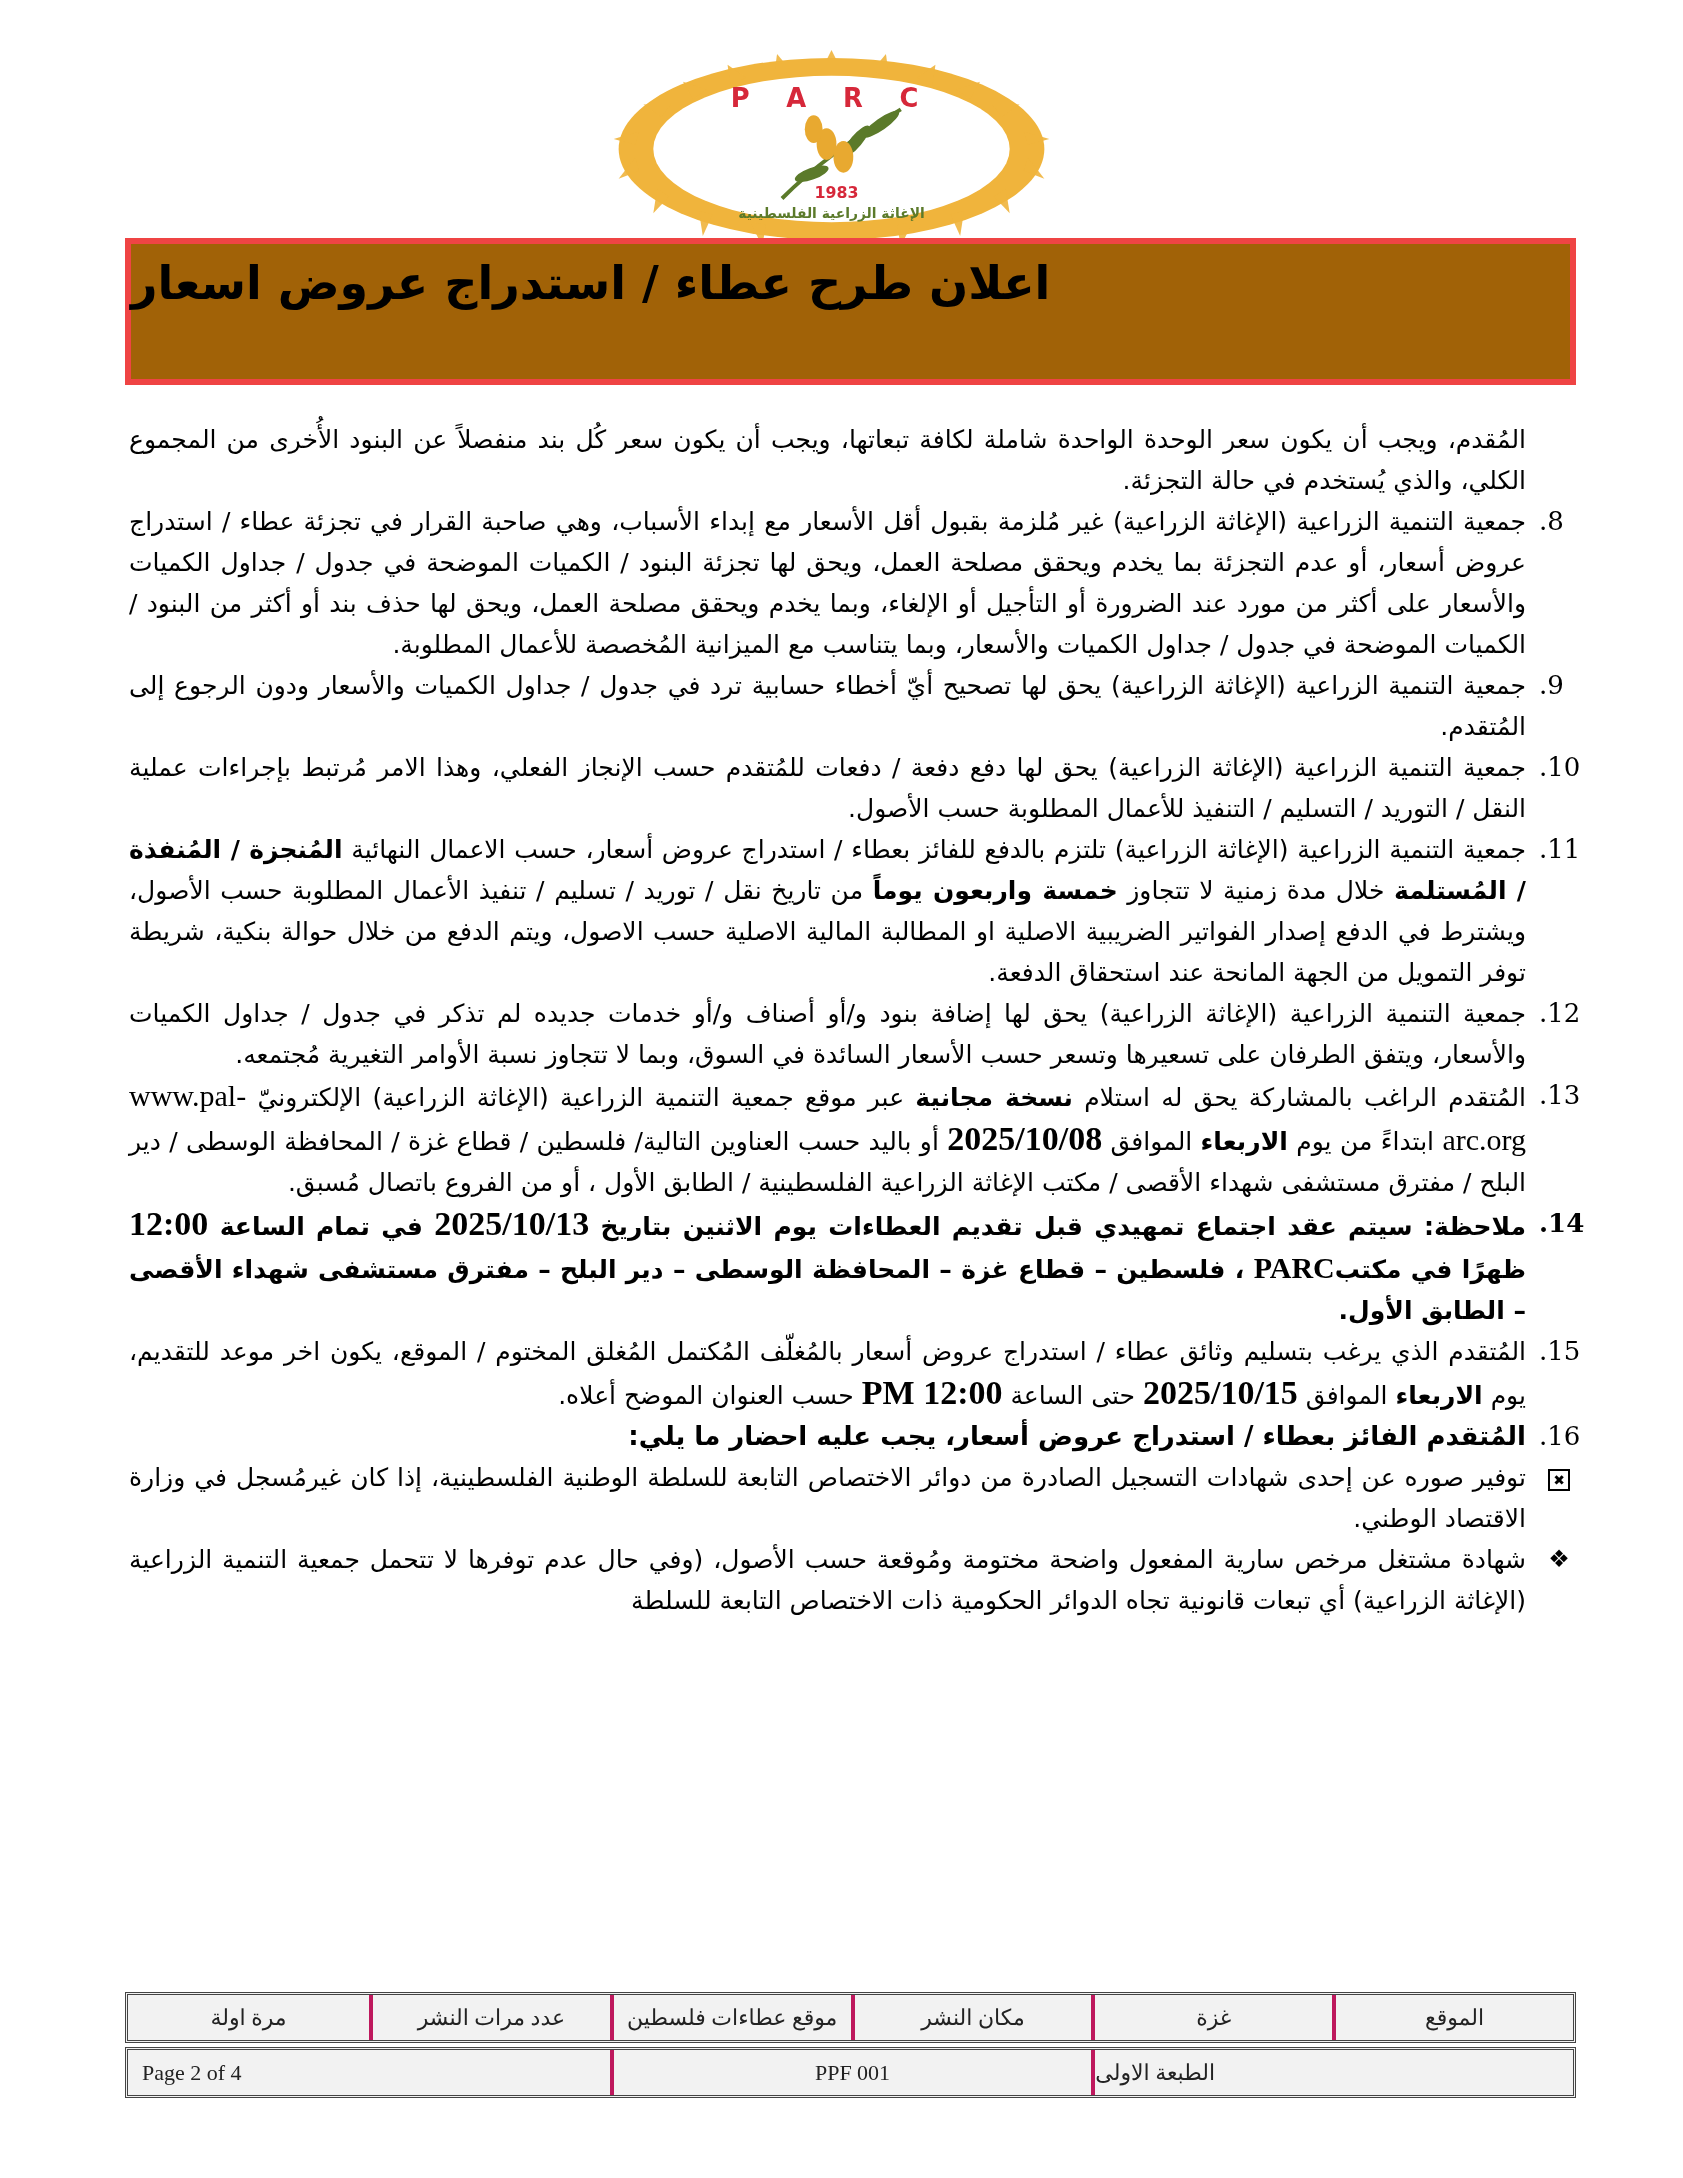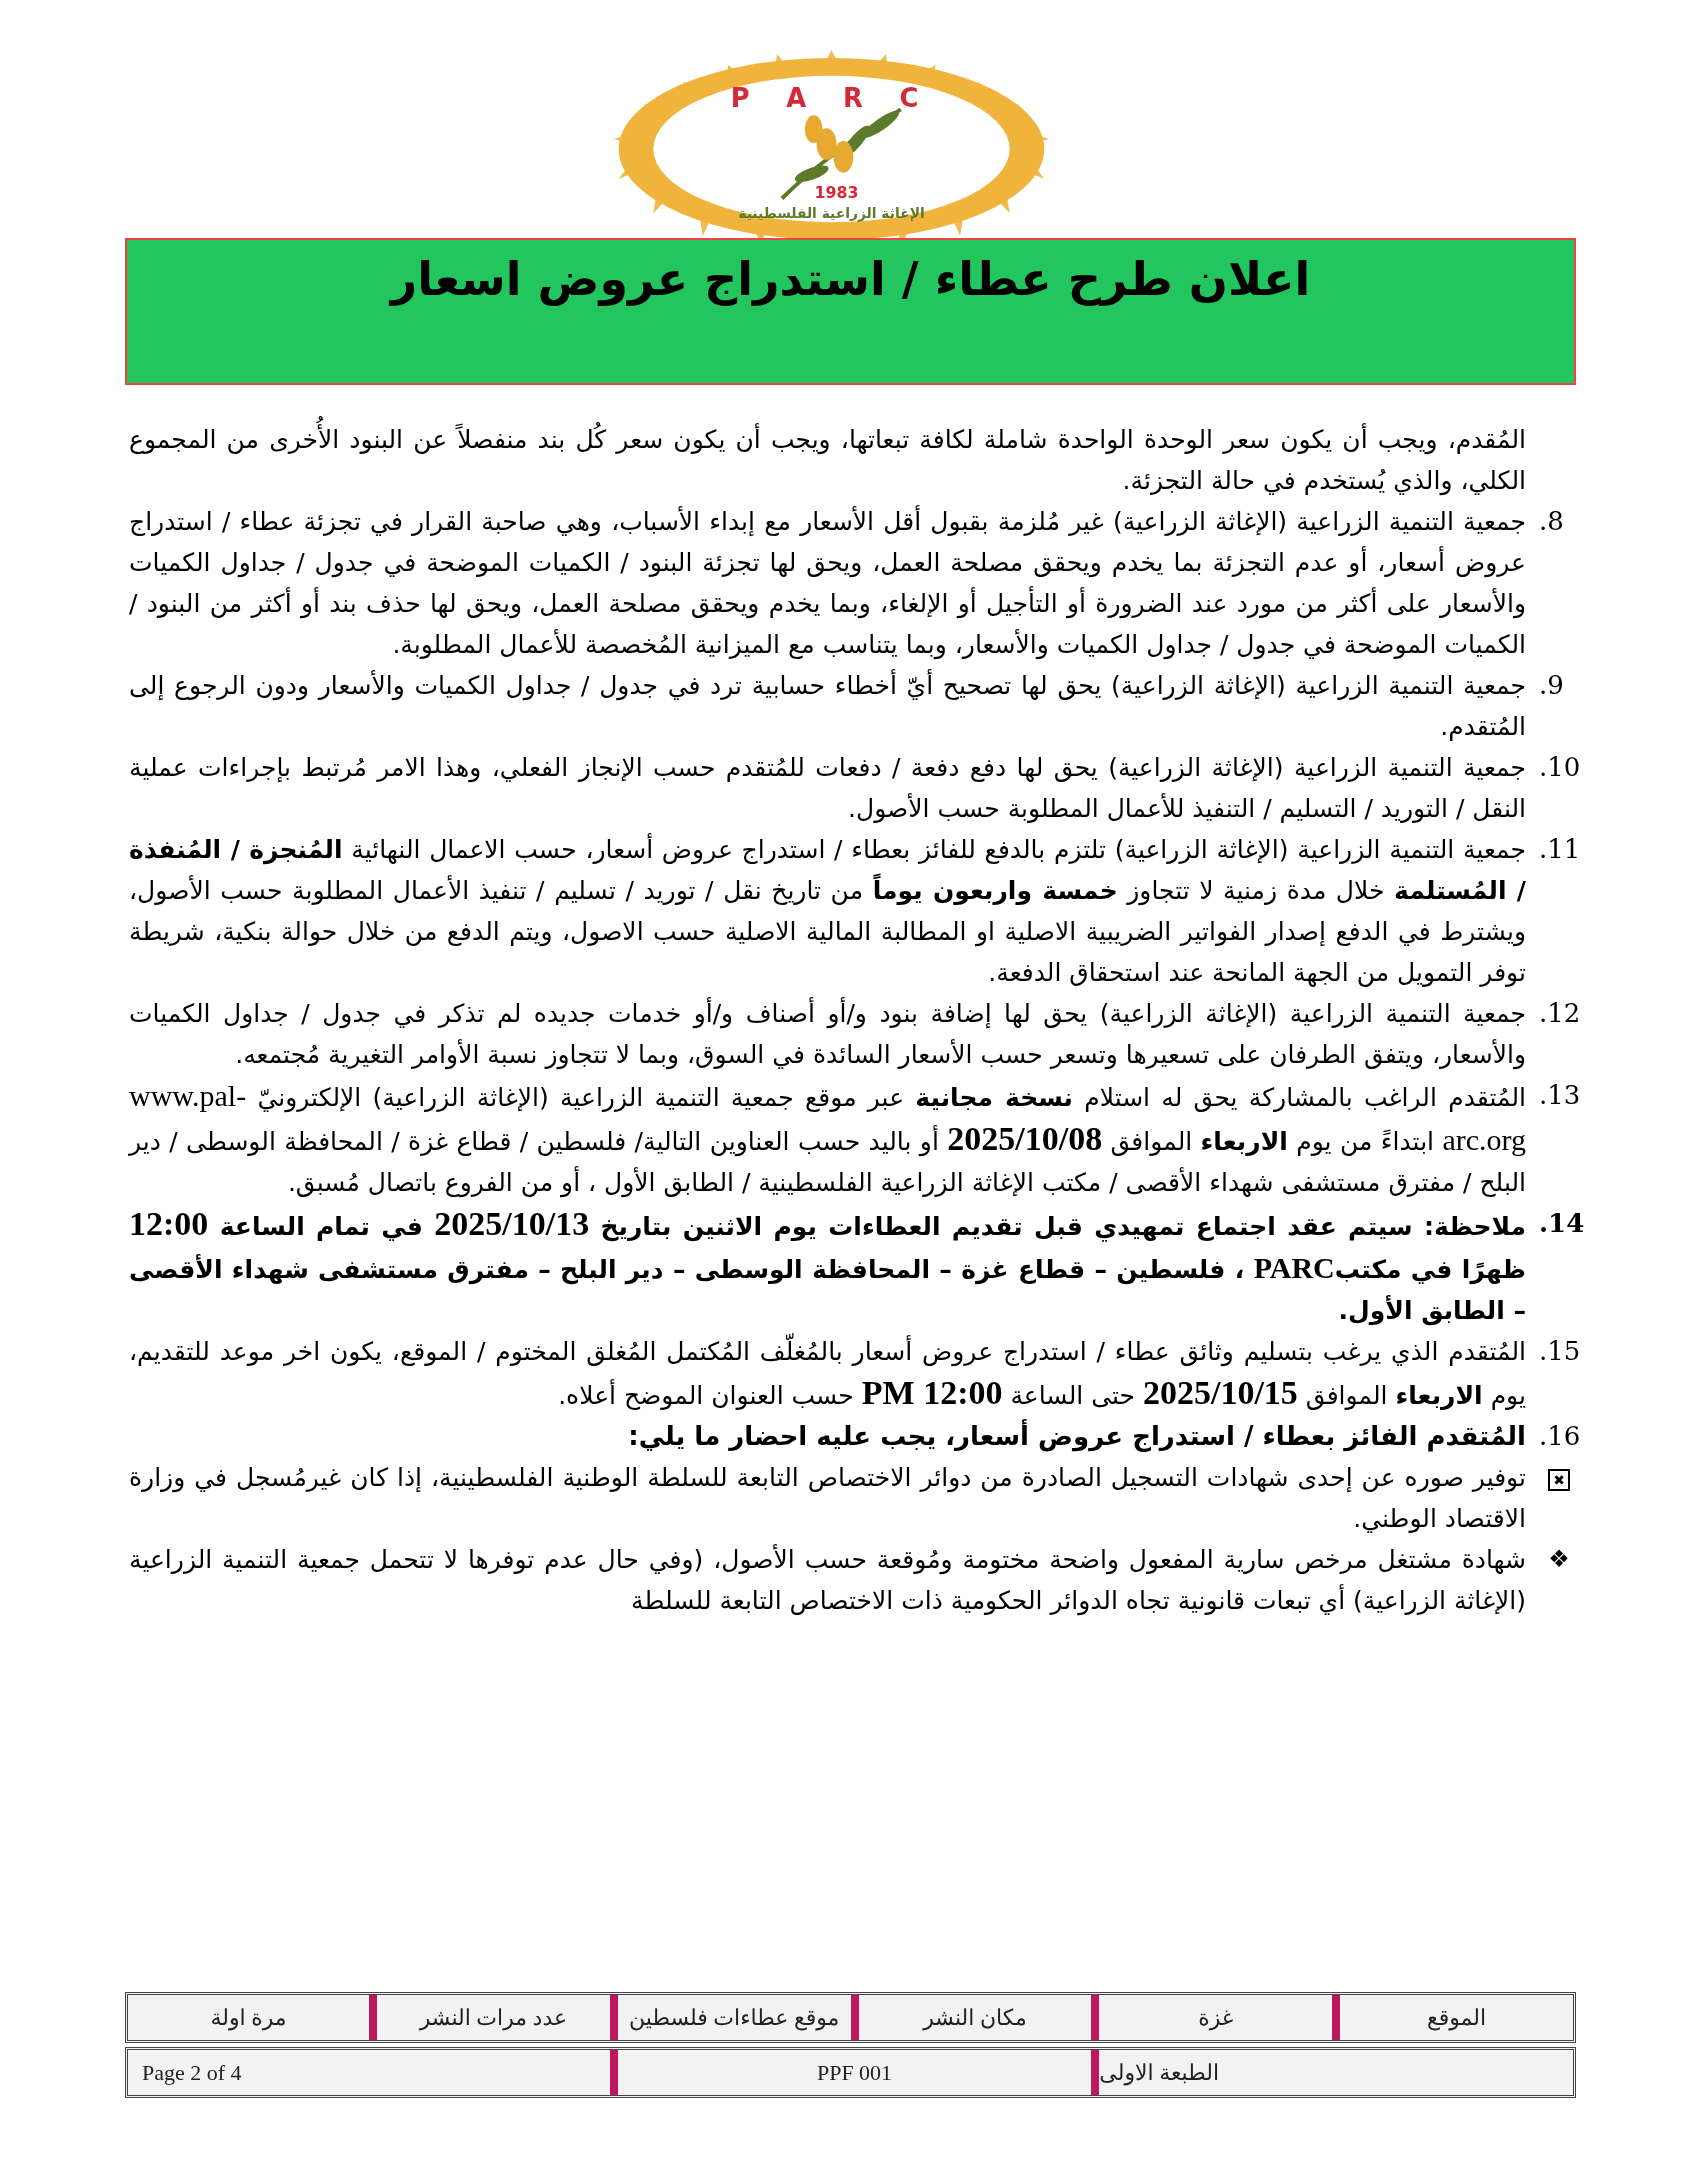--- a/index.html
+++ b/index.html
@@ -5,22 +5,22 @@
   html, body { margin: 0; padding: 0; background: #ffffff; }
   body { width: 1683px; height: 2178px; position: relative; overflow: hidden;
          font-family: "DejaVu Sans", "Liberation Sans", sans-serif; color: #000; }
 
   
   .logo { position: absolute; left: 584px; top: 50px; width: 495px; height: 198px; }
   .logo svg { width: 100%; height: 100%; }
 
   
   .title-box { position: absolute; left: 125px; top: 238px; width: 1451px; height: 147px;
-               border: 2px solid #ef4444; background: #22c55e; box-sizing: border-box;
-               text-align: center; direction: rtl; }
+               border: 6px solid #ef4444; background: #a16207; box-sizing: border-box;
+               text-align: left; direction: rtl; }
   .title-line { font-family: "DejaVu Sans", sans-serif; font-weight: bold; font-size: 46px;
                 line-height: 63px; }
   .title-line.first { margin-top: 8px; }
 
   
   .content { position: absolute; left: 129px; top: 388px; width: 1445px; direction: rtl;
              font-family: "DejaVu Sans", sans-serif; font-size: 25px; line-height: 41px;
              text-align: justify; margin-top: 31px; }
   .content p { margin: 0; }
   .item { position: relative; padding-right: 48px; }
@@ -33,21 +33,21 @@
   .bullet { position: relative; padding-right: 48px; }
   .bullet .mark { position: absolute; right: 0; top: 0; width: 30px; text-align: center;
                   font-size: 24px; }
   .box-mark { display: inline-block; width: 18px; height: 18px; border: 2px solid #000;
               font-size: 14px; line-height: 18px; text-align: center; margin-top: 9px; }
   .heading16 { font-weight: bold; font-size: 26px; }
 
   
   .footer { position: absolute; left: 125px; width: 1451px; direction: rtl;
             border: 3px double #444; box-sizing: border-box; display: flex; background: #f2f2f2; }
-  .footer .cell { border-left: 8px solid #be185d; box-sizing: border-box; display: flex;
+  .footer .cell { border-left: 4px solid #be185d; box-sizing: border-box; display: flex;
                   align-items: center; justify-content: center; font-family: "Liberation Serif", serif;
                   font-size: 22px; color: #222; }
   .footer .cell:last-child { border-left: none; }
   .footer.row1 { top: 1992px; height: 51px; }
   .footer.row1 .cell { width: 16.666%; }
   .footer.row2 { top: 2047px; height: 51px; }
   .footer.row2 .cell { width: 33.333%; }
   .footer.row2 .cell.left { justify-content: flex-start; padding-left: 14px; direction: ltr; }
   .footer.row2 .cell.right { justify-content: flex-end; padding-right: 69px; }
 </style>

